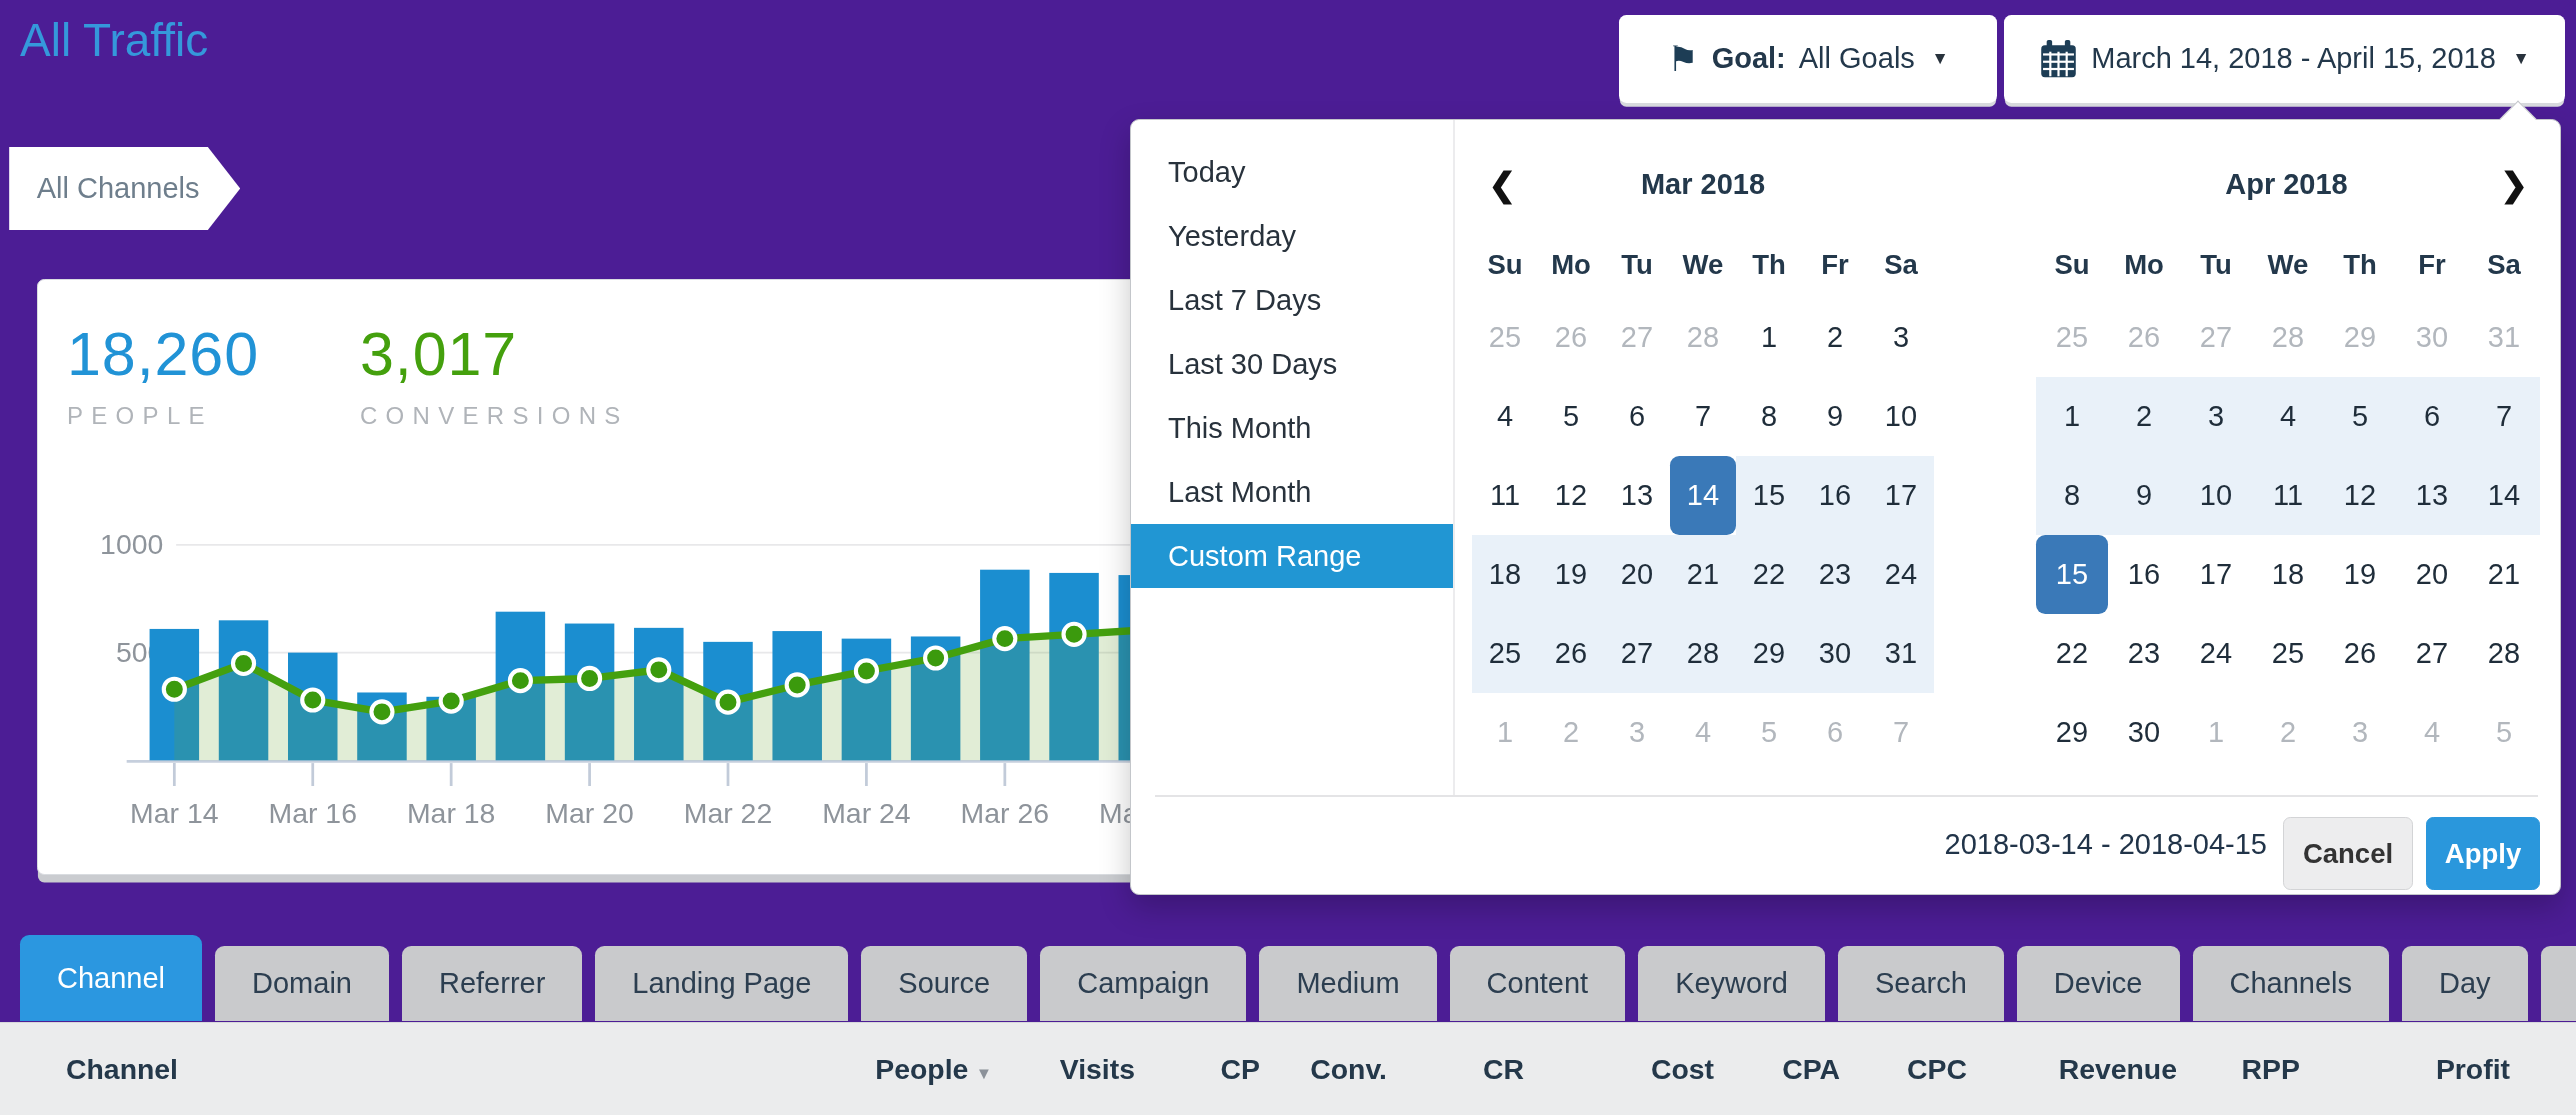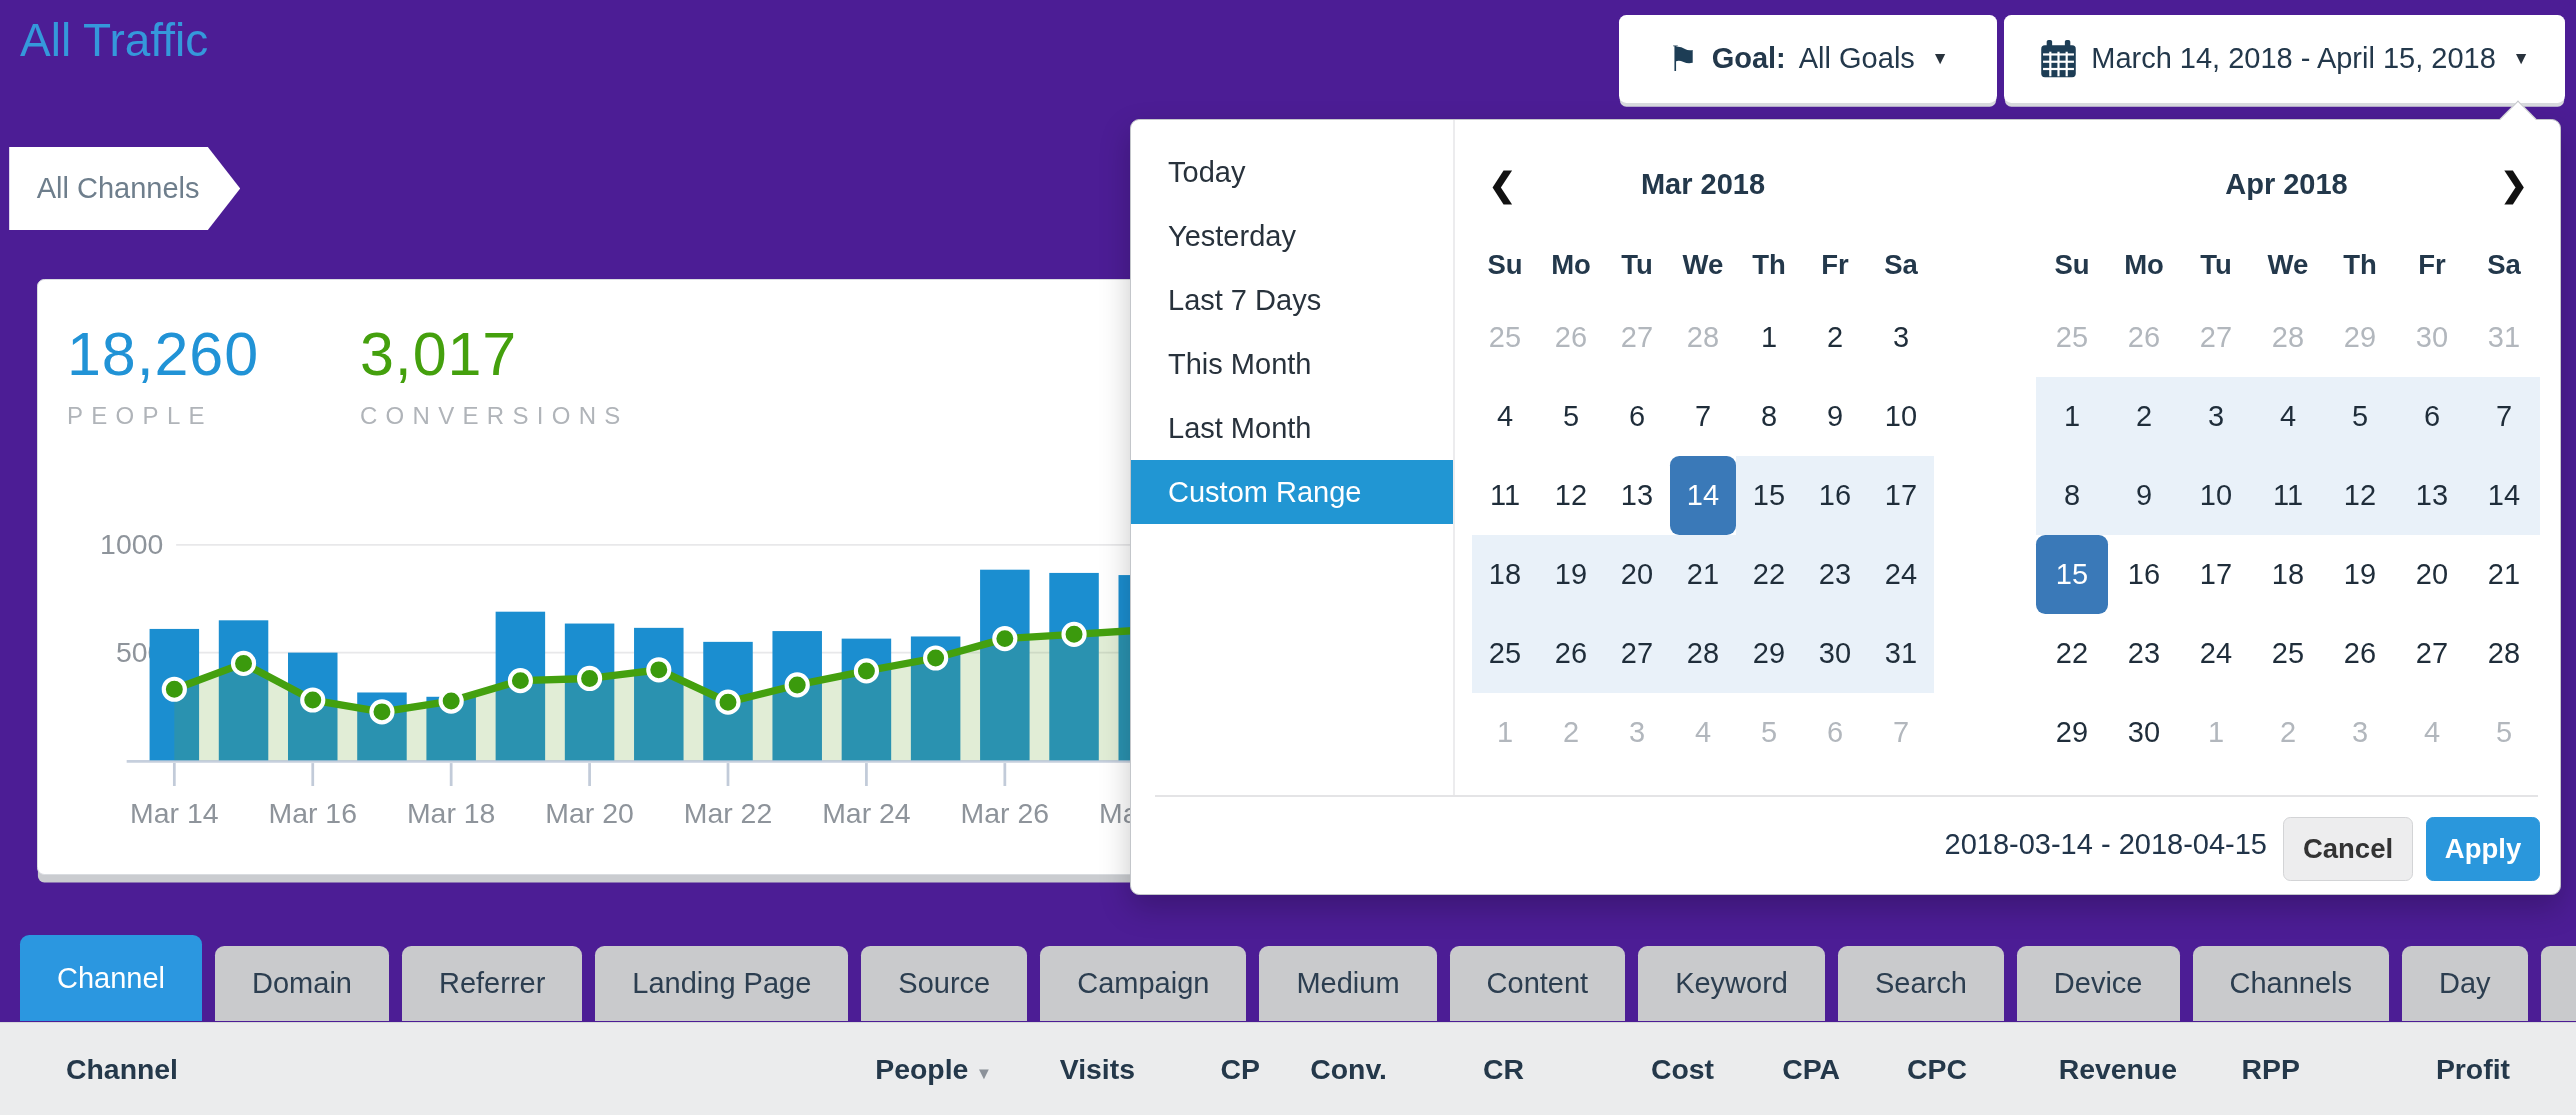--- a/index.html
+++ b/index.html
@@ -61,21 +61,21 @@
   .dow { height:66px; display:flex; align-items:center; justify-content:center;
          font-size:27.5px; font-weight:bold; color:#23384b; }
   .day { height:79px; display:flex; align-items:center; justify-content:center;
          font-size:29px; color:#1f2d3a; cursor:pointer; }
   .day.m { color:#b2b7bd; }
   .day.r { background:#e9f1f9; }
   .day.sel { background:#3a79b8; color:#fff; border-radius:9.2px; }
 
   .picker-footer { position:absolute; left:0; top:697px; width:100%; height:64px; }
   .range-text { position:absolute; right:293px; top:11px; font-size:29px; color:#213449; }
-  .pf-btn { position:absolute; top:0; height:64px; border-radius:7.3px; font-size:27.5px; font-weight:bold;
+  .pf-btn { position:absolute; top:0; height:73px; border-radius:7.3px; font-size:27.5px; font-weight:bold;
             display:flex; align-items:center; justify-content:center; cursor:pointer;
             font-family:"Liberation Sans", sans-serif; }
   .cancel-btn { right:147px; width:130px; background:#ededee; border:1.8px solid #d3d4d6; color:#333; }
   .apply-btn { right:20px; width:114px; background:#2a97dc; border:1.8px solid #2a97dc; color:#fff; }
 
   
   .tabs { position:absolute; left:0; top:935px; width:2576px; height:86px; display:flex;
           align-items:flex-end; gap:13px; padding-left:20px; }
   .tab { height:75px; display:flex; align-items:center; padding:0 37px; background:#c9cacc;
          border-radius:9.2px 9.2px 0 0; font-size:29px; color:#2c3e50; cursor:pointer; white-space:nowrap; }
@@ -190,20 +190,21 @@
       </div>
     </div>
   </div>
 
   <div class="picker">
     <div class="notch"></div>
     <div class="presets" id="presets">
         <div class="preset-item">Today</div>
         <div class="preset-item">Yesterday</div>
         <div class="preset-item">Last 7 Days</div>
+        <div class="preset-item">Last 30 Days</div>
         <div class="preset-item">This Month</div>
         <div class="preset-item">Last Month</div>
         <div class="preset-item active">Custom Range</div>
       </div>
     <div class="v-divider"></div>
     <div class="h-divider"></div>
 
     <div class="cal cal-mar" id="cal0">
         <div class="cal-nav prev">❮</div>
         <div class="cal-head">Mar 2018</div>

